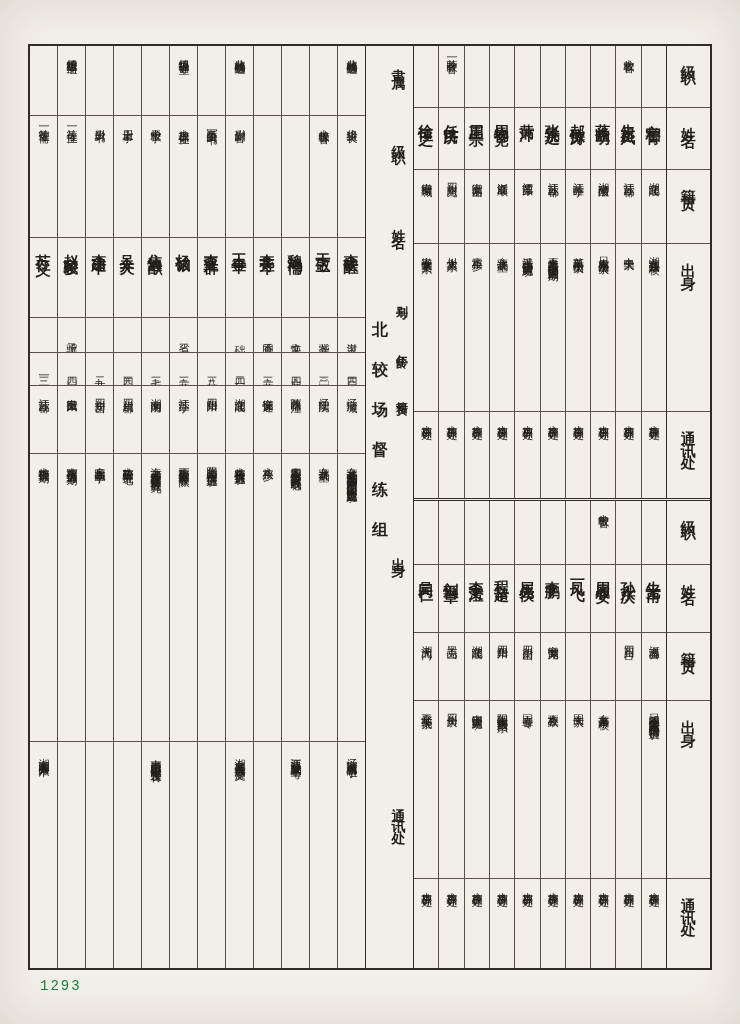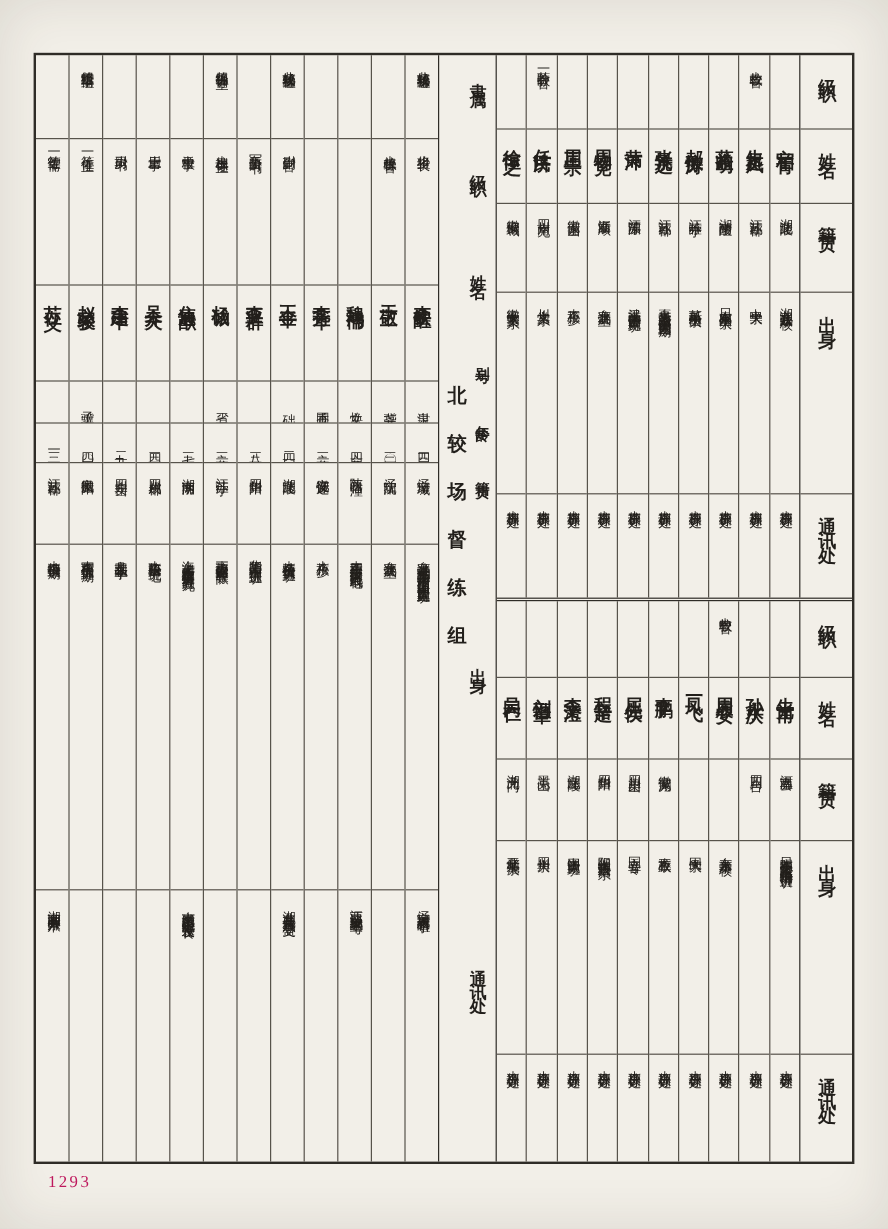--- a/index.html
+++ b/index.html
@@ -78,22 +78,22 @@
     writing-mode:vertical-rl;text-orientation:upright;
     font-size:14px;font-weight:600;letter-spacing:7px;white-space:nowrap;
   }
   .cl0{top:12px;} .cl1{top:88px;} .cl2{top:172px;}
   .cl3,.cl4,.cl5{font-size:12px;letter-spacing:3px;left:27px;font-weight:600;}
   .cl3{top:250px;} .cl4{top:298px;} .cl5{top:346px;}
   .cl6{top:500px;} .cl7{top:750px;letter-spacing:12px;}
 
   .page-number{
     position:absolute;left:40px;top:978px;
-    font-size:14px;letter-spacing:2px;color:#be185d;
-    font-family:Liberation Serif, serif;
+    font-size:14px;letter-spacing:2px;color:#15803d;
+    font-family:Liberation Mono, monospace;
   }
 </style>
 </head>
 <body>
 
 <div class="page">
   <div class="sheet">
 
     <div class="band band-left">
       <div class="cols" id="left-cols">

